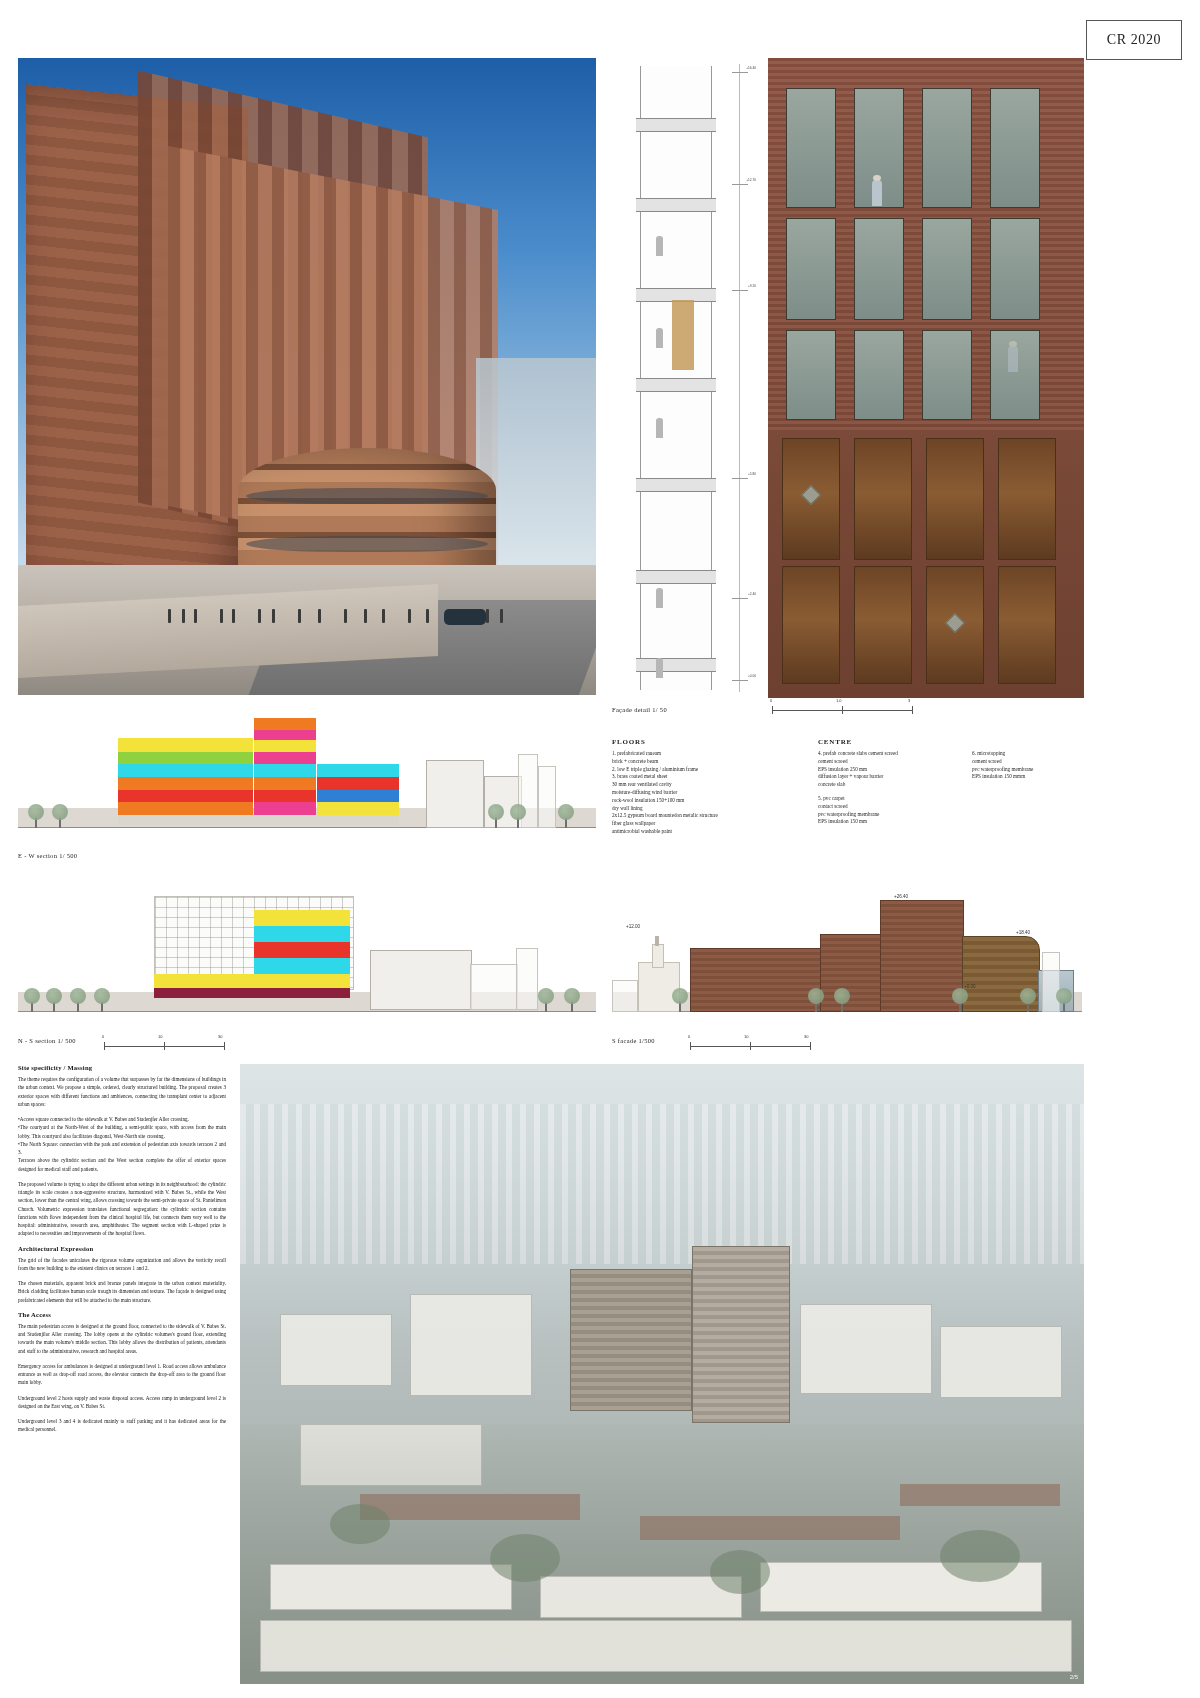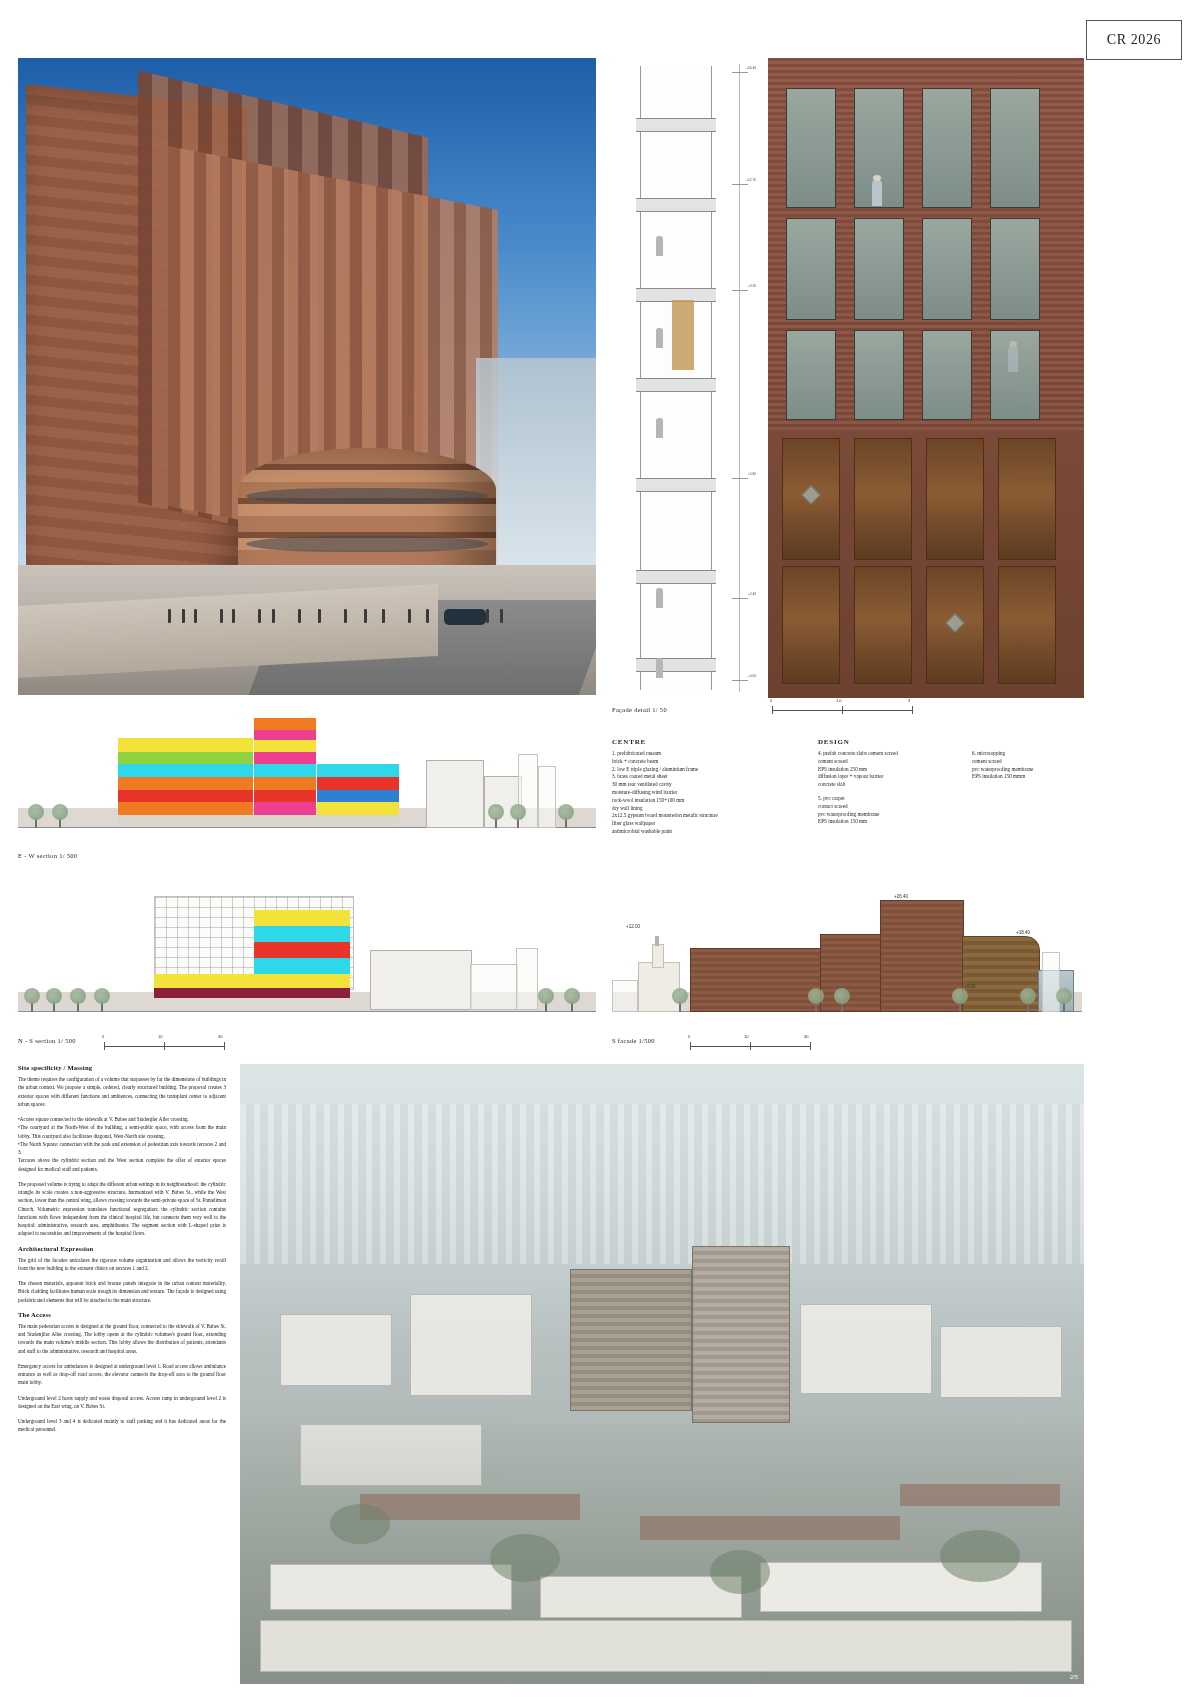--- a/index.html
+++ b/index.html
@@ -297,21 +297,21 @@
     position:absolute; left:0; right:0; bottom:0; height:260px;
     background: linear-gradient(180deg, rgba(168,176,168,.2), rgba(120,128,118,.55));
   }
 </style>
 </head>
 <body>
 
 <div class="board">
 
   <div class="header">
-    <div class="code-box">CR 2026</div>
+    <div class="code-box">CR 2020</div>
   </div>
 
   <div class="panel hero">
     <div class="hero-sky"></div>
     <div class="hero-block"></div>
     <div class="hero-facade"></div>
     <div class="hero-facade2"></div>
     <div class="hero-right"></div>
     <div class="hero-cyl"></div>
     <div class="hero-cylwin"></div>
@@ -414,36 +414,36 @@
     <div class="bar"></div>
     <div class="tk" style="left:0"></div>
     <div class="tk" style="left:70px"></div>
     <div class="tk" style="left:140px"></div>
     <div class="lb" style="left:-2px; top:-8px">0</div>
     <div class="lb" style="left:64px; top:-8px">1.0</div>
     <div class="lb" style="left:136px; top:-8px">3</div>
   </div>
 
   <div class="legend" style="left:612px; top:738px; width:190px;">
-    <h4>CENTRE</h4>
+    <h4>FLOORS</h4>
     <p>1. prefabricated raueam</p>
     <p>   brick + concrete beam</p>
     <p>2. low E triple glazing / aluminium frame</p>
     <p>3. brass coated metal sheet</p>
     <p>   30 mm rear ventilated cavity</p>
     <p>   moisture-diffusing wind barrier</p>
     <p>   rock-wool insulation 150+100 mm</p>
     <p>   dry wall lining</p>
     <p>     2x12.5 gypsum board mountedon metalic structure</p>
     <p>     fiber glass wallpaper</p>
     <p>     antimicrobial washable paint</p>
   </div>
 
   <div class="legend" style="left:818px; top:738px; width:150px;">
-    <h4>DESIGN</h4>
+    <h4>CENTRE</h4>
     <p>4. prefab concrete slabs cement screed</p>
     <p>   cement screed</p>
     <p>   EPS insulation 250 mm</p>
     <p>   diffusion layer + vapour barrier</p>
     <p>   concrete slab</p>
     <p style="height:6px"></p>
     <p>5. pvc carpet</p>
     <p>   contact screed</p>
     <p>   pvc waterproofing membrane</p>
     <p>   EPS insulation 150 mm</p>

